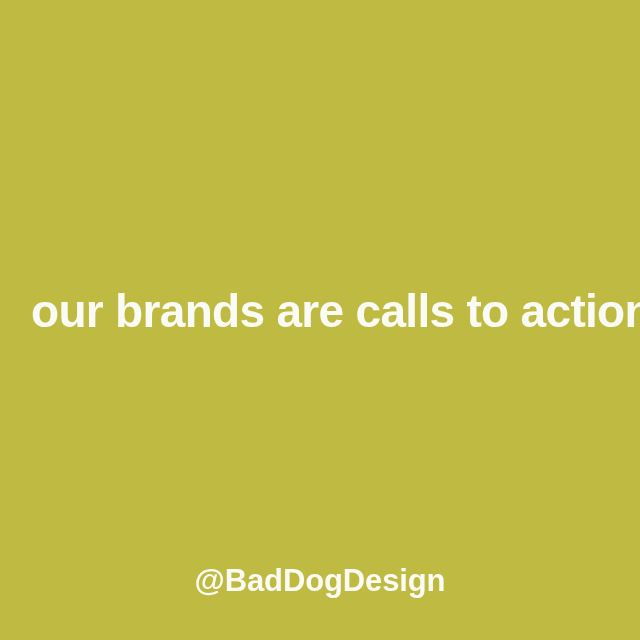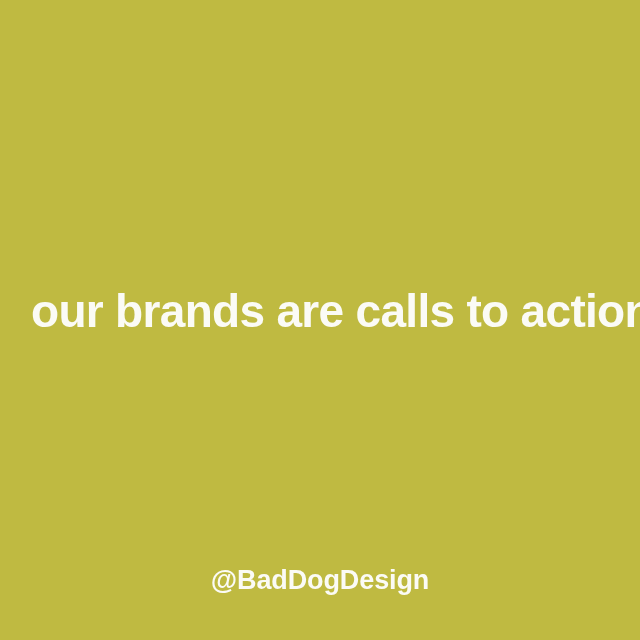--- a/index.html
+++ b/index.html
@@ -62,21 +62,21 @@
     height: 120px;
     display: flex;
     align-items: center;
     justify-content: center;
   }
 
   .handle {
     margin: 0;
     padding: 0;
     font-family: "Liberation Sans", sans-serif;
-    font-size: 27px;
+    font-size: 31px;
     font-weight: 700;
     letter-spacing: -0.004em;
     line-height: 1.1;
     color: #fbfbf5;
     white-space: nowrap;
     transform: translateY(1px);
     -webkit-font-smoothing: antialiased;
   }
 </style>
 </head>

